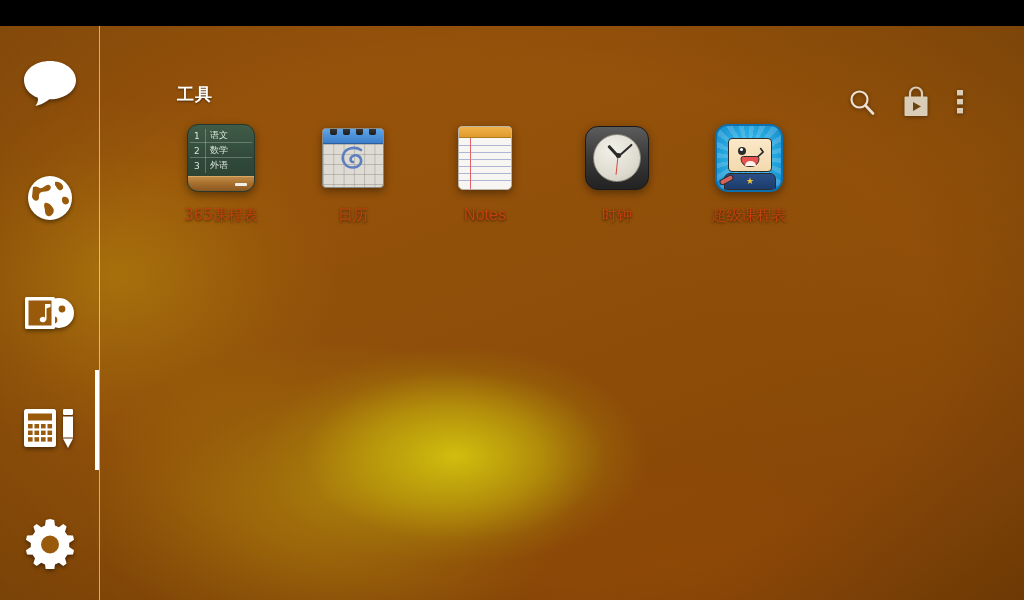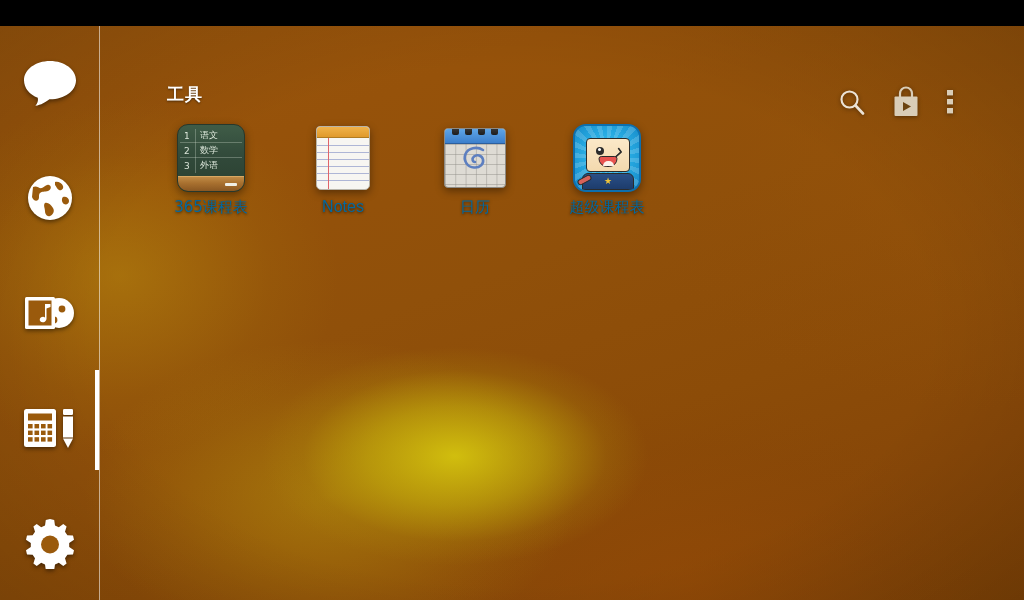--- a/index.html
+++ b/index.html
@@ -60,21 +60,21 @@
   .side-divider {
     position:absolute; left:99px; top:26px; width:1px; height:574px; z-index:11;
     background:rgba(255,255,255,0.55);
   }
   .side-indicator {
     position:absolute; left:95px; top:370px; width:4px; height:100px; z-index:12;
     background:#fff;
   }
 
   
-  .content { position:absolute; left:97px; top:26px; width:833px; height:574px; z-index:20; }
+  .content { position:absolute; left:107px; top:26px; width:833px; height:574px; z-index:20; }
 
   .header { position:absolute; left:0; top:0; width:925px; height:74px; }
   .page-title {
     position:absolute; left:70px; top:68px; transform:translateY(-50%);
     color:#fff; font-size:17px; font-weight:bold; letter-spacing:1px;
     text-shadow:0 1px 2px rgba(0,0,0,0.5);
     font-family:"DejaVu Sans","Liberation Sans",sans-serif;
   }
   .header-actions {
     position:absolute; right:68px; top:60px;
@@ -94,21 +94,21 @@
   .app-cell {
     width:132px;
     display:flex; flex-direction:column; align-items:center;
     cursor:pointer;
   }
   .app-icon {
     width:72px; height:72px; position:relative;
     filter:drop-shadow(0 3px 4px rgba(0,0,0,0.40));
   }
   .app-label {
-    margin-top:4px; color:#0369a1; font-size:15px;
+    margin-top:12px; color:#c2410c; font-size:15px;
     text-shadow:0 1px 3px rgba(0,0,0,0.65);
     white-space:nowrap;
     font-family:"DejaVu Sans","Liberation Sans",sans-serif;
   }
   .app-label.latin { font-family:"Liberation Sans",sans-serif; font-size:16px; }
 
   
   .ic-board {
     width:68px; height:68px; border-radius:11px; margin:2px auto 0;
     background:linear-gradient(180deg,#3f5c47 0%,#31493a 50%,#2a402f 100%);
@@ -426,55 +426,67 @@
             </div>
             <div class="ledge"></div>
             <div class="chalk"></div>
           </div>
         </div>
         <div class="app-label">365课程表</div>
       </div>
 
       <div class="app-cell">
         <div class="app-icon">
-          <div class="ic-notes">
-            <div class="top"></div>
-            <div class="ln" style="top:18px"></div>
-            <div class="ln" style="top:25px"></div>
-            <div class="ln" style="top:32px"></div>
-            <div class="ln" style="top:39px"></div>
-            <div class="ln" style="top:46px"></div>
-            <div class="ln" style="top:53px"></div>
-            <div class="margin"></div>
-          </div>
-        </div>
-        <div class="app-label latin">Notes</div>
-      </div>
-
-      <div class="app-cell">
-        <div class="app-icon">
           <div class="ic-cal">
             <div class="hdr"></div>
             <div class="grid"></div>
             <svg class="swirl" viewBox="0 0 34 32">
               <path d="M25 7 C19 3 10 5 7.5 11 C5 17 9 24 16 24.5
                        C22 25 26 21 25 16.5 C24 12.5 19 11 16 13.5
                        C13.5 15.6 14.5 19 17 19" fill="none" stroke="#5d7fc0" stroke-width="2.6" stroke-linecap="round"></path>
             </svg>
             <div class="ic-cal-rings">
               <i style="left:7px"></i>
                 <i style="left:20px"></i>
               <i style="left:33px"></i>
                 <i style="left:46px"></i>
             </div>
           </div>
         </div>
         <div class="app-label">日历</div>
       </div>
 
+      <div class="app-cell">
+        <div class="app-icon">
+          <div class="ic-notes">
+            <div class="top"></div>
+            <div class="ln" style="top:18px"></div>
+            <div class="ln" style="top:25px"></div>
+            <div class="ln" style="top:32px"></div>
+            <div class="ln" style="top:39px"></div>
+            <div class="ln" style="top:46px"></div>
+            <div class="ln" style="top:53px"></div>
+            <div class="margin"></div>
+          </div>
+        </div>
+        <div class="app-label latin">Notes</div>
+      </div>
+
+      <div class="app-cell">
+        <div class="app-icon">
+          <div class="ic-clock">
+            <div class="face"></div>
+            <div class="hand" style="left:31px;bottom:32px;width:2.6px;height:15px;background:#2a2a2a;transform:rotate(-42deg)"></div>
+            <div class="hand" style="left:31px;bottom:32px;width:2.2px;height:19px;background:#2a2a2a;transform:rotate(48deg)"></div>
+            <div class="hand" style="left:31.4px;bottom:32px;width:1.4px;height:18px;background:#d04a44;transform:rotate(186deg)"></div>
+            <div style="position:absolute;left:30px;bottom:30.6px;width:5px;height:5px;border-radius:50%;background:#2a2a2a"></div>
+          </div>
+        </div>
+        <div class="app-label">时钟</div>
+      </div>
 
 
       <div class="app-cell">
         <div class="app-icon">
           <div class="ic-super">
             <div class="rays"></div>
             <div class="head">
               <div class="eye-o"></div>
               <div class="eye-w"></div>
               <div class="mouth"></div>

